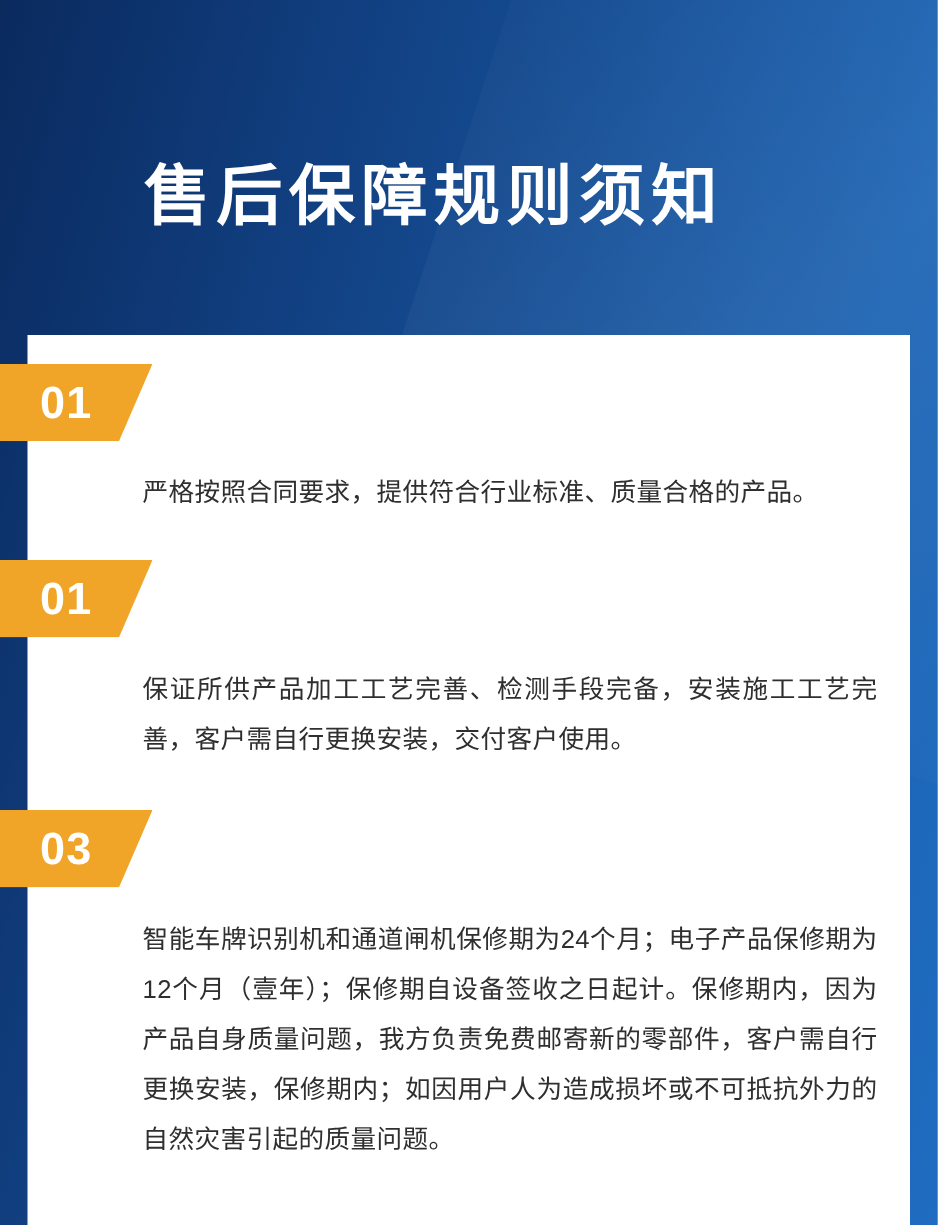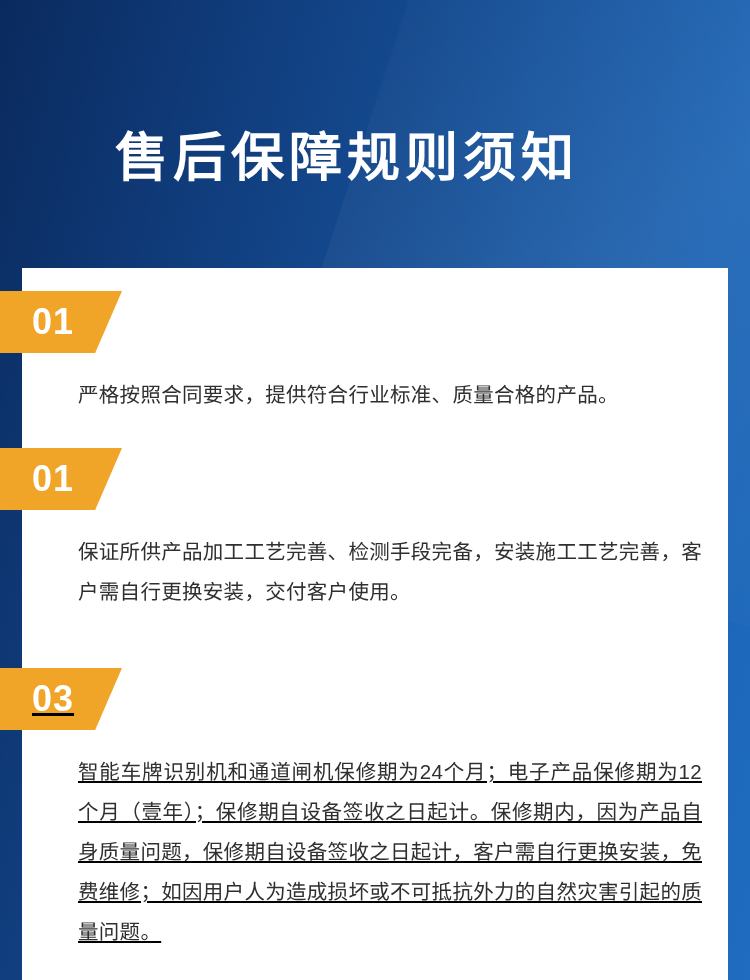--- a/index.html
+++ b/index.html
@@ -66,21 +66,21 @@
     height: 100%;
   }
 
   .item {
     position: absolute;
     left: 0;
     width: 706px;
   }
   .item-1 { top: 23px; }
   .item-2 { top: 180px; }
-  .item-3 { top: 400px; text-decoration: underline; }
+  .item-3 { top: 380px; }
 
   .badge {
     position: relative;
     left: -22px;
     width: 122px;
     height: 62px;
     background: #f0a428;
     color: #ffffff;
     font-size: 36px;
     font-weight: bold;
@@ -93,20 +93,21 @@
   }
 
   .text {
     margin-top: 22px;
     padding: 0 26px 0 56px;
     color: #2f2f2f;
     font-size: 20.5px;
     line-height: 40px;
     text-align: justify;
     letter-spacing: 0.3px;
+    margin-left: 36px;
   }
 </style>
 </head>
 <body>
 
 <div class="page">
 
   <h1 class="title">售后保障规则须知</h1>
 
   <div class="card">
@@ -117,19 +118,19 @@
         <p class="text">严格按照合同要求，提供符合行业标准、质量合格的产品。</p>
       </div>
 
       <div class="item item-2">
         <div class="badge">01</div>
         <p class="text">保证所供产品加工工艺完善、检测手段完备，安装施工工艺完善，客户需自行更换安装，交付客户使用。</p>
       </div>
 
       <div class="item item-3">
         <div class="badge">03</div>
-        <p class="text">智能车牌识别机和通道闸机保修期为24个月；电子产品保修期为12个月（壹年）；保修期自设备签收之日起计。保修期内，因为产品自身质量问题，保修期自设备签收之日起计，客户需自行更换安装，免费维修；如因用户人为造成损坏或不可抵抗外力的自然灾害引起的质量问题。</p>
+        <p class="text">智能车牌识别机和通道闸机保修期为24个月；电子产品保修期为12个月（壹年）；保修期自设备签收之日起计。保修期内，因为产品自身质量问题，我方负责免费邮寄新的零部件，客户需自行更换安装，保修期内；如因用户人为造成损坏或不可抵抗外力的自然灾害引起的质量问题。</p>
       </div>
 
     </div>
   </div>
 
 </div>
 
 </body></html>

